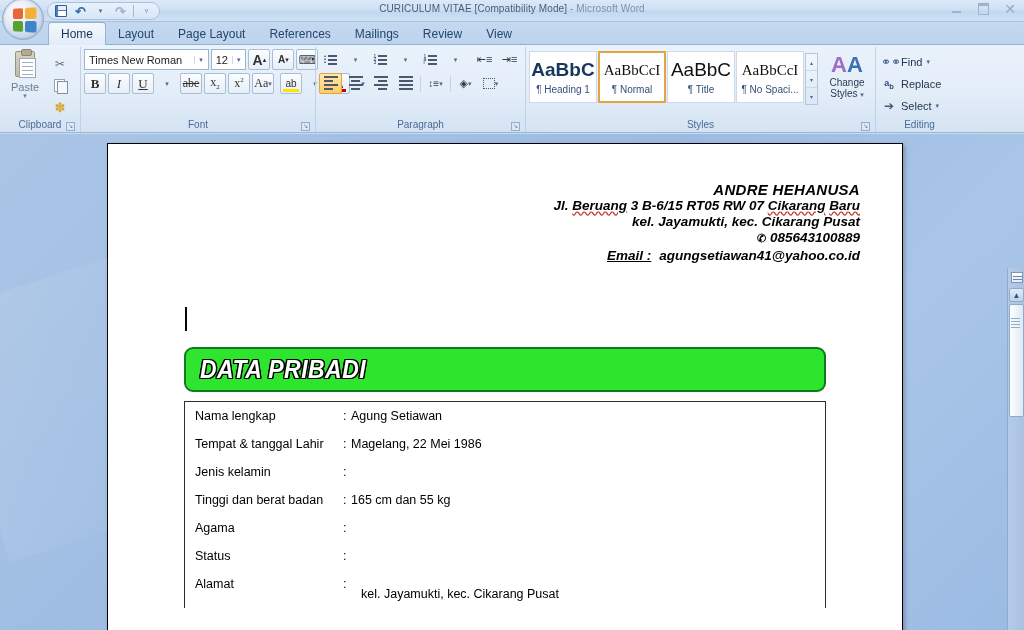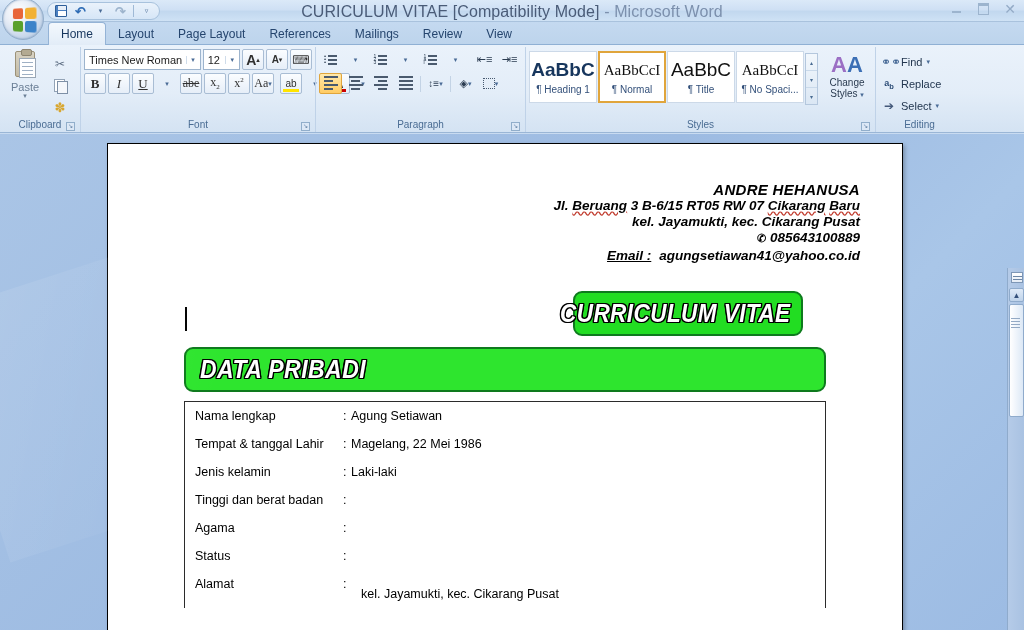--- a/index.html
+++ b/index.html
@@ -21,21 +21,21 @@
   
   .titlebar {
     position: relative;
     height: 22px;
     background: linear-gradient(180deg, #dbe9f8 0%, #cfe0f4 45%, #c2d8ef 55%, #cfe2f5 100%);
     border-bottom: 1px solid #a9c2dd;
   }
   .title-text {
     position: absolute; left: 0; right: 0; top: 3px;
     text-align: center;
-    font-size: 16px;
+    font-size: 10px;
     color: #4a5c78;
     letter-spacing: .1px;
     white-space: nowrap;
   }
   .title-text .app-suffix { color: #7c90ad; }
 
   .office-btn {
     position: absolute; left: 2px; top: -2px;
     width: 42px; height: 42px; border-radius: 50%;
     background: radial-gradient(circle at 38% 32%, #ffffff 0%, #e9eef6 35%, #c6d6ea 70%, #9bb4d2 100%);
@@ -219,21 +219,21 @@
     height: 21px;
     background: #fff;
     border: 1px solid #9db4cd;
     display: flex; align-items: center;
     font-size: 11px; color: #1c1c1c;
     padding: 0 2px 0 4px;
     position: relative;
   }
   .combo .cv { flex: 1; overflow: hidden; white-space: nowrap; }
   .combo .carr { font-size: 7px; color: #4a6b96; padding-left: 4px; border-left: 1px solid #cfdcea; margin-left: 4px; padding-right: 3px;}
-  .font-name { width: 132px; }
+  .font-name { width: 132px; gap: 8px; }
   .font-size { width: 44px; }
   .rbtn {
     height: 21px; min-width: 22px;
     display: flex; align-items: center; justify-content: center;
     font-size: 12px; color: #303030;
     border: 1px solid transparent; border-radius: 2px;
     padding: 0 2px;
   }
   .rbtn.boxed { border: 1px solid #a9bdd4; background: linear-gradient(180deg,#fbfdff,#e6eef8); }
   .grow-a { font-size: 14px; font-weight: bold; }
@@ -828,47 +828,44 @@
       <div class="cv-header">
         <div class="cv-name">ANDRE HEHANUSA</div>
         <div class="cv-addr1"><span>Jl. </span><span class="uw">Beruang</span><span> 3 B-6/15  RT05  RW 07 </span><span class="uw">Cikarang</span> <span class="uw">Baru</span></div>
         <div class="cv-addr2">kel. Jayamukti, kec. Cikarang  Pusat</div>
         <div class="cv-phone"><span class="ph-ico">✆</span> <span>085643100889</span></div>
         <div class="cv-email"><span class="lbl uw">Email :</span><span class="val">agungsetiawan41@yahoo.co.id</span></div>
       </div>
 
       <div class="caret"></div>
 
-      <div class="banner-cv">
-        <span class="banner-text">CURRICULUM VITAE</span>
-      </div>
 
       <div class="banner-data">
         <span class="banner-text">DATA PRIBADI</span>
       </div>
 
       <div class="cv-table">
         <div class="cv-row">
           <span class="cv-label">Nama lengkap</span>
           <span class="cv-colon">:</span>
           <span class="cv-value">Agung Setiawan</span>
         </div>
         <div class="cv-row">
           <span class="cv-label">Tempat &amp; tanggal Lahir</span>
           <span class="cv-colon">:</span>
           <span class="cv-value">Magelang, 22 Mei 1986</span>
         </div>
         <div class="cv-row">
           <span class="cv-label">Jenis kelamin</span>
           <span class="cv-colon">:</span>
-          <span class="cv-value">Laki-laki</span>
         </div>
         <div class="cv-row">
           <span class="cv-label">Tinggi dan  berat  badan</span>
           <span class="cv-colon">:</span>
+          <span class="cv-value">165 cm dan 55 kg</span>
         </div>
         <div class="cv-row">
           <span class="cv-label">Agama</span>
           <span class="cv-colon">:</span>
         </div>
         <div class="cv-row">
           <span class="cv-label">Status</span>
           <span class="cv-colon">:</span>
         </div>
         <div class="cv-row">

